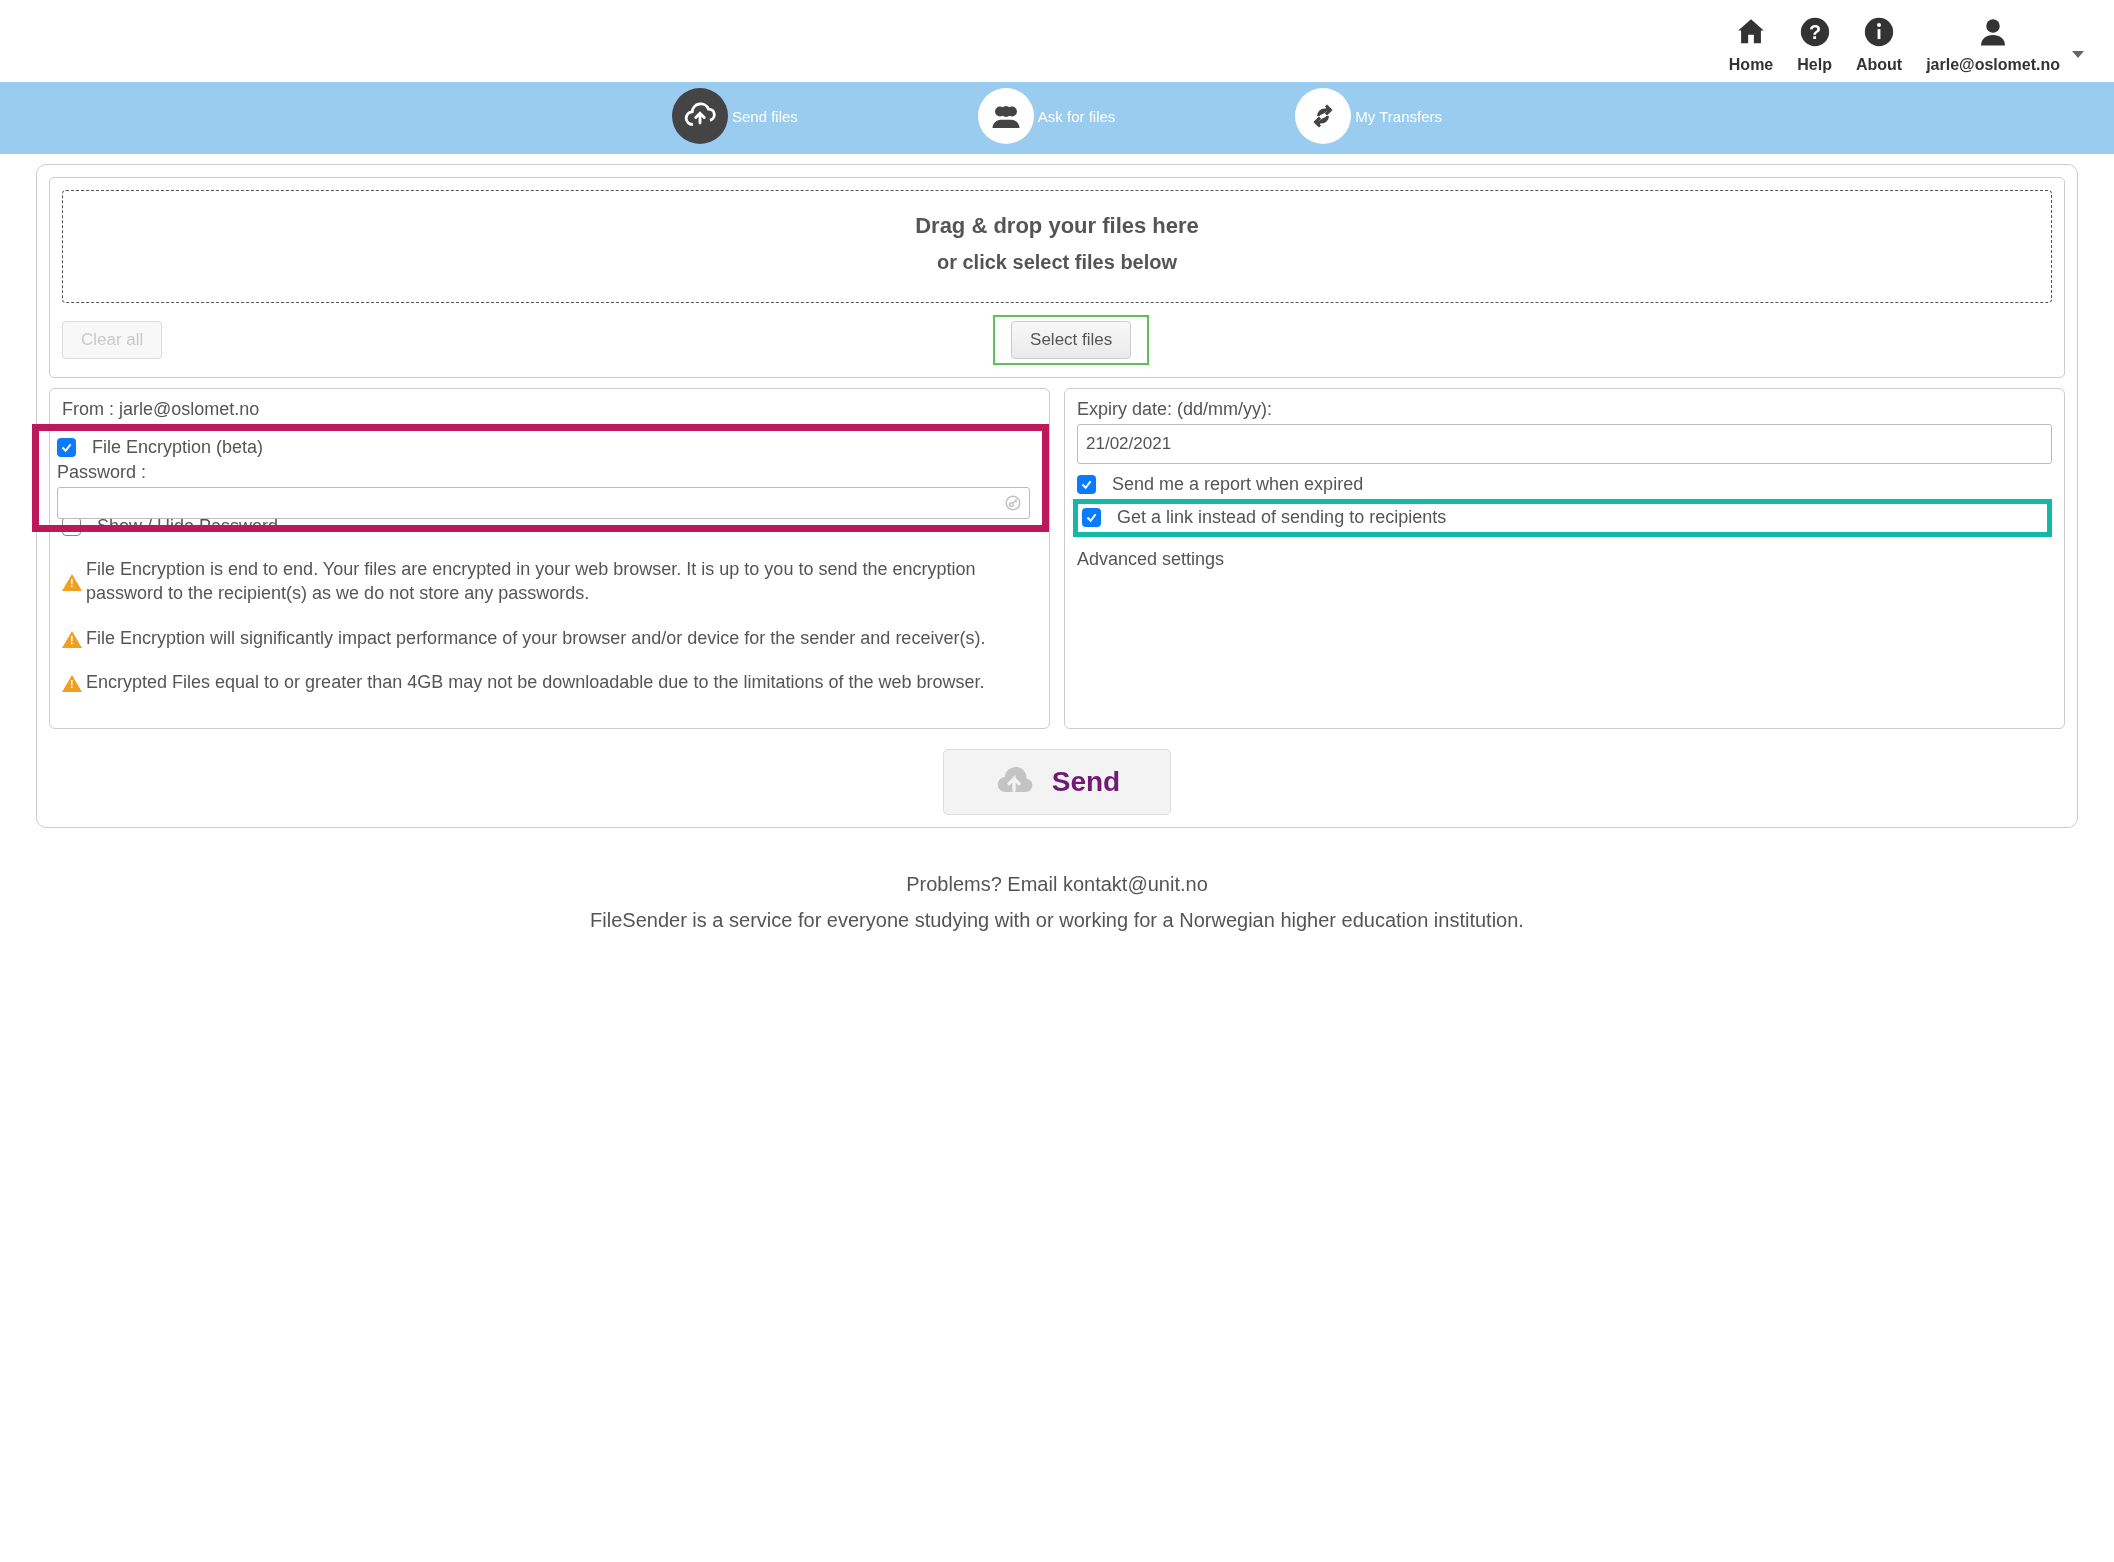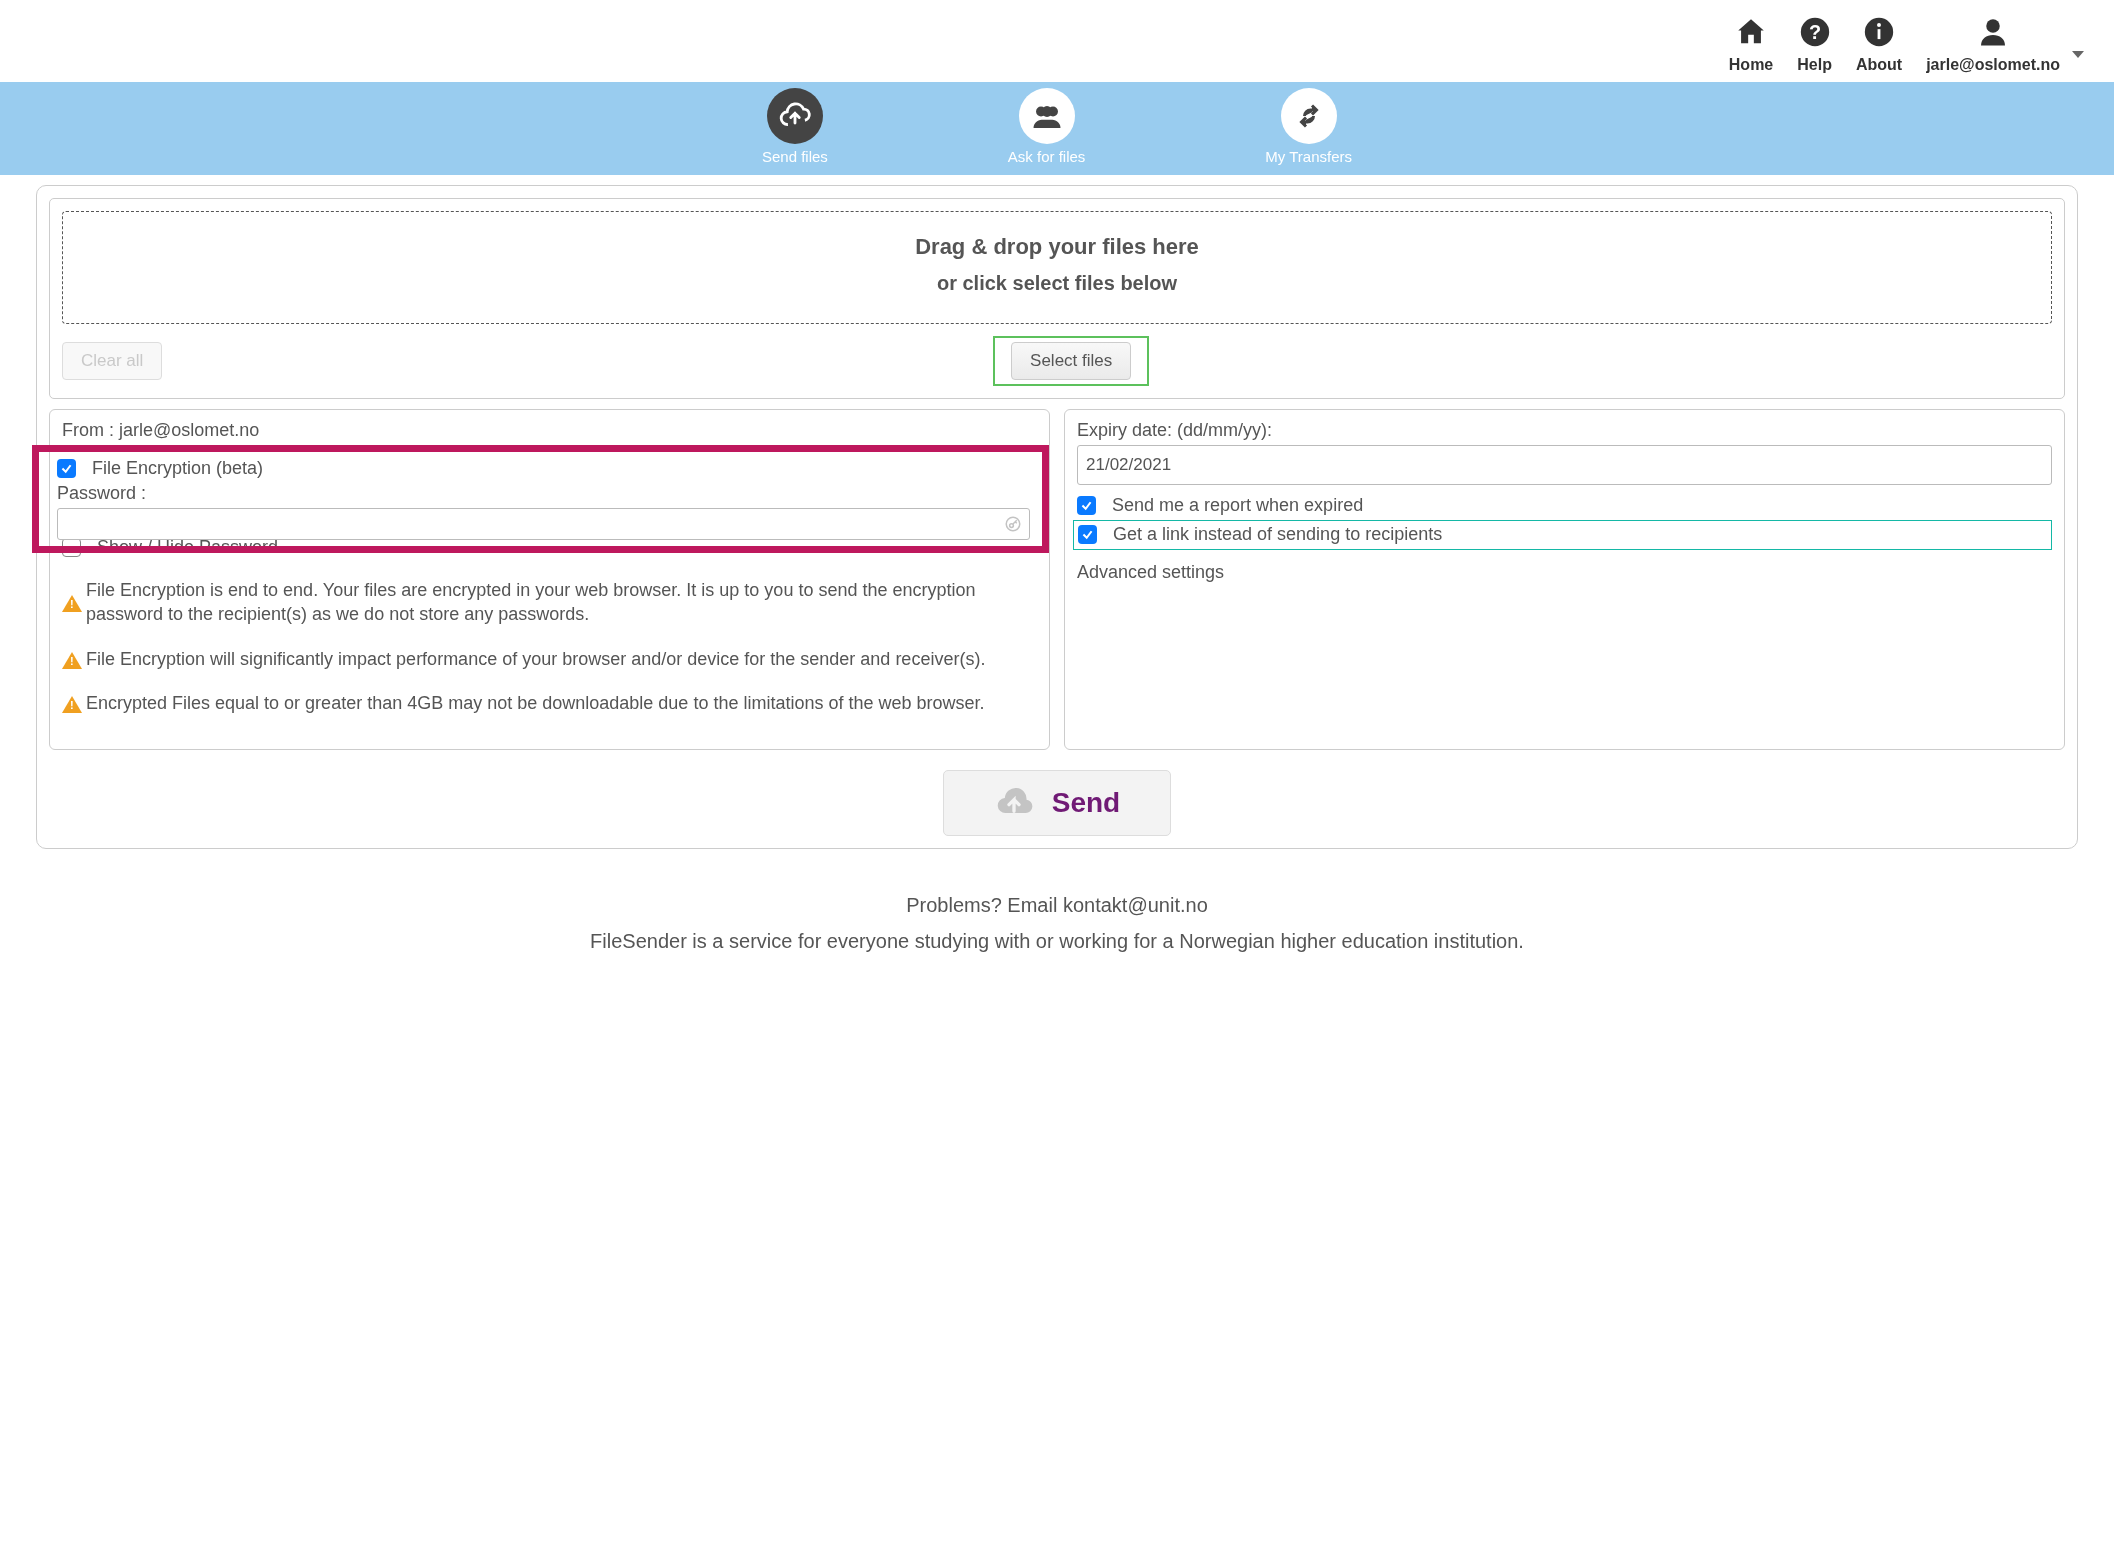--- a/index.html
+++ b/index.html
@@ -51,21 +51,20 @@
     
     .blue-bar {
       background: #99ccef;
       display: flex;
       justify-content: center;
       gap: 180px;
       padding: 6px 0 10px;
     }
     .blue-item {
       display: flex;
-      flex-direction: column;
       align-items: center;
       color: #fff;
       font-size: 15px;
       cursor: pointer;
       gap: 4px;
     }
     .blue-icon-circle {
       width: 56px; height: 56px;
       border-radius: 50%;
       display: flex;
@@ -225,21 +224,21 @@
       width: 100%;
       border: 1px solid #bbb;
       border-radius: 3px;
       height: 40px;
       padding: 0 8px;
       margin: 4px 0 10px;
       font-size: 17px;
       color: #555;
     }
     .right-green {
-      border: 1px solid #14b8a6;
+      border: 5px solid #14b8a6;
       padding: 3px 10px 4px 0;
       margin: 2px 0 12px -4px;
     }
     .adv { margin-top: 6px; cursor: pointer; }
     
     
     .send-wrap {
       display: flex;
       justify-content: center;
       margin-top: 20px;

